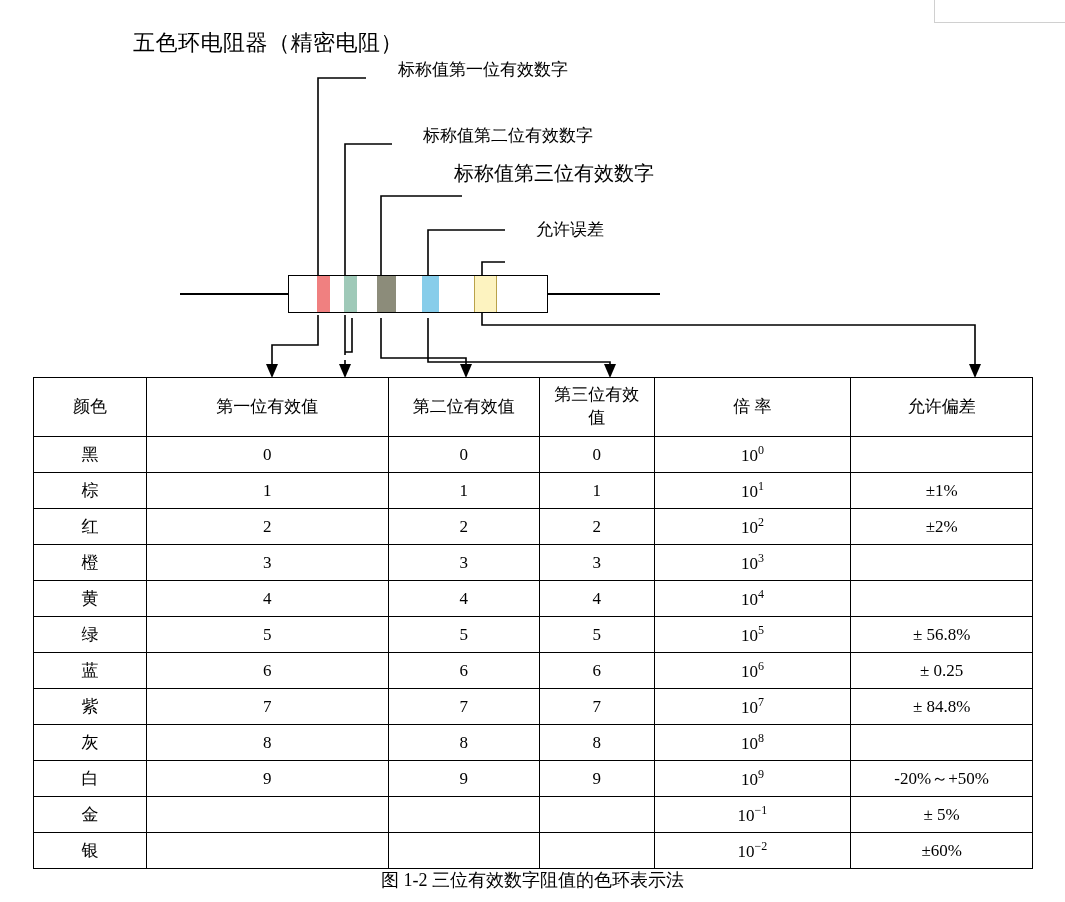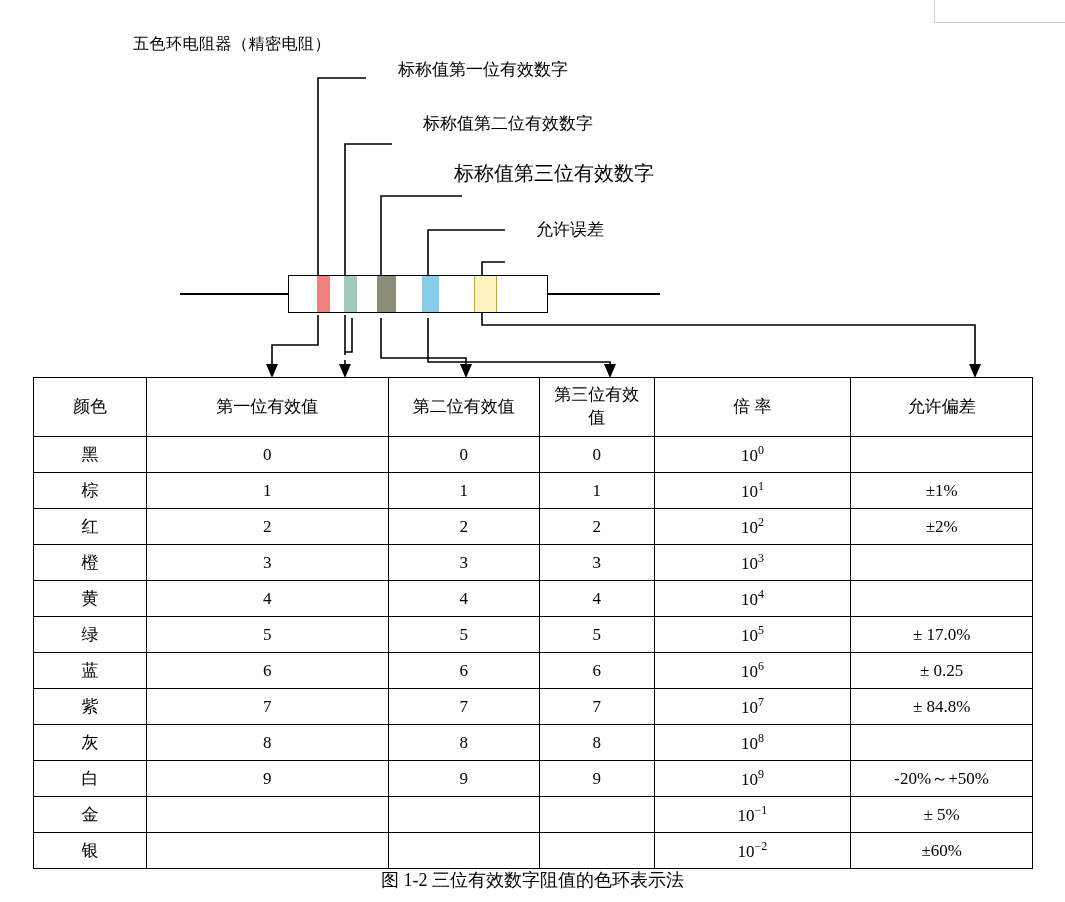--- a/index.html
+++ b/index.html
@@ -25,37 +25,37 @@
     right: 0px;
     top: 0px;
     width: 130px;
     height: 22px;
     border-left: 1px solid #d0d0d0;
     border-bottom: 1px solid #d0d0d0;
   }
   .title {
     position: absolute;
     left: 133px;
-    top: 34px;
-    font-size: 16px;
+    top: 28px;
+    font-size: 22px;
     letter-spacing: 0.5px;
     white-space: nowrap;
     font-family: Liberation Mono, monospace;
   }
   .callout {
     position: absolute;
     font-size: 17px;
     white-space: nowrap;
     margin-left: 28px;
   }
   .callout.small {
     font-size: 20px;
   }
   .callout.c1 { left: 370px; top: 58px; }
-  .callout.c2 { left: 395px; top: 112px; text-align: right; }
+  .callout.c2 { left: 395px; top: 124px; text-align: right; }
   .callout.c3 { left: 426px; top: 160px; }
   .callout.c4 { left: 465px; top: 192px; }
   .callout.c5 { left: 508px; top: 218px; text-align: right; }
 
   svg.overlay {
     position: absolute;
     left: 0;
     top: 0;
     width: 1065px;
     height: 902px;
@@ -241,21 +241,21 @@
           <td>4</td>
           <td><span>10</span><span class="sup">4</span></td>
           <td></td>
         </tr>
         <tr>
           <td>绿</td>
           <td>5</td>
           <td>5</td>
           <td>5</td>
           <td><span>10</span><span class="sup">5</span></td>
-          <td>± 17.0%</td>
+          <td>± 56.8%</td>
         </tr>
         <tr>
           <td>蓝</td>
           <td>6</td>
           <td>6</td>
           <td>6</td>
           <td><span>10</span><span class="sup">6</span></td>
           <td>± 0.25</td>
         </tr>
         <tr>

